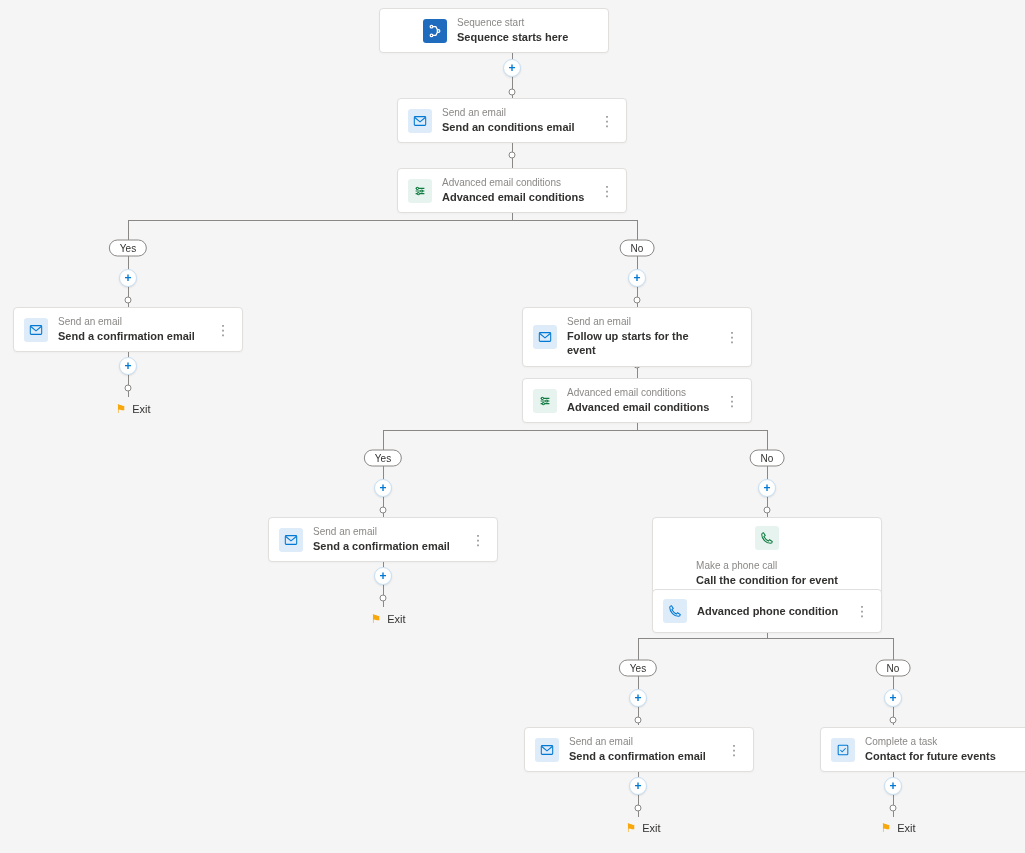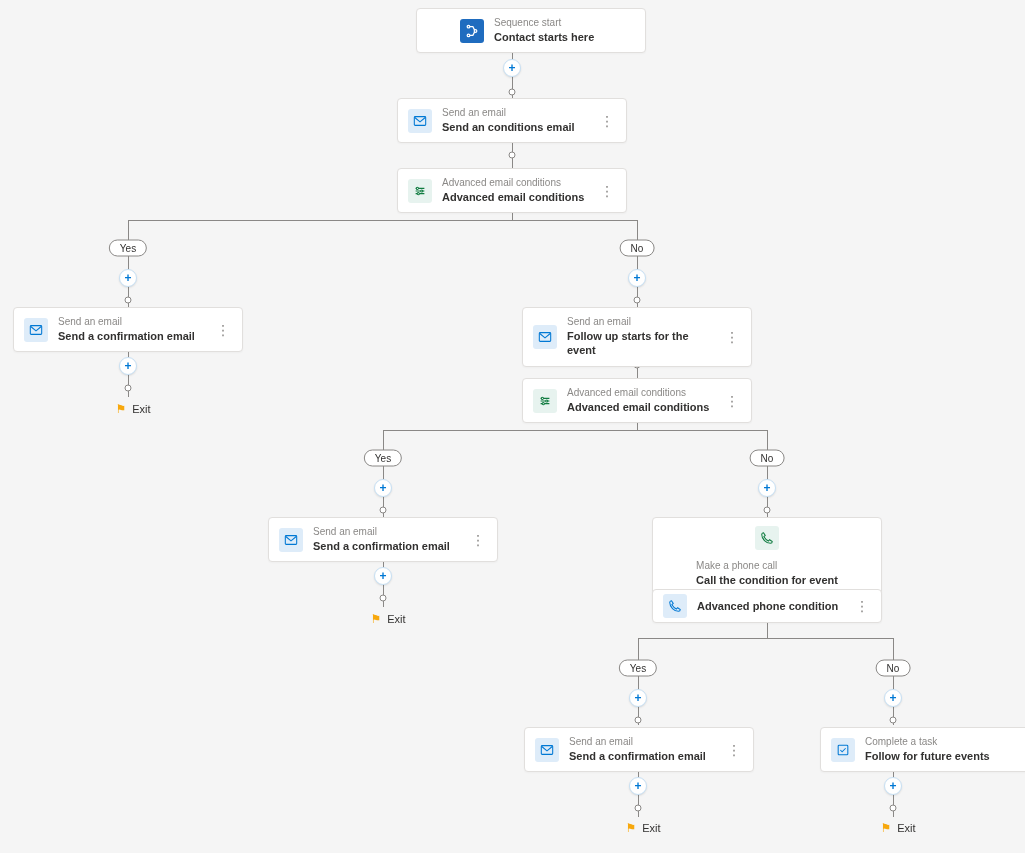--- a/index.html
+++ b/index.html
@@ -174,32 +174,32 @@
 
   <div class="pill" style="left:893px; top:668px;">No</div>
   <div class="plus" style="left:893px; top:698px;">+</div>
   <div class="dot" style="left:893px; top:720px;"></div>
 
   <div class="plus" style="left:638px; top:786px;">+</div>
   <div class="dot" style="left:638px; top:808px;"></div>
   <div class="plus" style="left:893px; top:786px;">+</div>
   <div class="dot" style="left:893px; top:808px;"></div>
 
-  <div class="node" style="left:416px; top:8px;padding-left:43px;">
+  <div class="node" style="left:379px; top:8px;padding-left:43px;">
     <span class="icon start">
       <svg viewBox="0 0 16 16" fill="none" stroke="#fff" stroke-width="1.4">
           <circle cx="4" cy="3" r="1.5"></circle>
           <circle cx="4" cy="13" r="1.5"></circle>
           <circle cx="12" cy="8" r="1.5"></circle>
           <path d="M5.5 3H9l2 4M5.5 13H9l2-4"></path>
         </svg>
     </span>
     <div class="labels">
       <div class="type">Sequence start</div>
-      <div class="title">Contact starts here</div>
+      <div class="title">Sequence starts here</div>
     </div>
   </div>
 
   <div class="node" style="left:397px; top:98px;">
     <span class="icon email">
       <svg viewBox="0 0 16 16" fill="none" stroke="#0078d4" stroke-width="1.2">
           <rect x="1.5" y="3" width="13" height="10" rx="1"></rect>
           <path d="M2 4l6 5 6-5"></path>
         </svg>
     </span>
@@ -290,21 +290,21 @@
           <path d="M4 2c-1 0-2 1-2 2 0 5 5 10 10 10 1 0 2-1 2-2l-3-2-1.5 1.5C7 10 6 9 4.5 6.5L6 5 4 2z"></path>
         </svg>
     </span>
     <div class="labels">
       <div class="type">Make a phone call</div>
       <div class="title">Call the condition for event</div>
     </div>
     <span class="menu">⋮</span>
   </div>
 
-  <div class="node" style="left:652px; top:589px; height:34px;">
+  <div class="node" style="left:652px; top:589px; height:44px;">
     <span class="icon phonecond">
       <svg viewBox="0 0 16 16" fill="none" stroke="#0078d4" stroke-width="1.2">
           <path d="M4 2c-1 0-2 1-2 2 0 5 5 10 10 10 1 0 2-1 2-2l-3-2-1.5 1.5C7 10 6 9 4.5 6.5L6 5 4 2z"></path>
         </svg>
     </span>
     <div class="labels">
       <div class="title">Advanced phone condition</div>
     </div>
     <span class="menu">⋮</span>
   </div>
@@ -325,21 +325,21 @@
 
   <div class="node" style="left:820px; top:727px;">
     <span class="icon task">
       <svg viewBox="0 0 16 16" fill="none" stroke="#0078d4" stroke-width="1.2">
           <rect x="2.5" y="2.5" width="11" height="11" rx="1"></rect>
           <path d="M5 8l2 2 4-4"></path>
         </svg>
     </span>
     <div class="labels">
       <div class="type">Complete a task</div>
-      <div class="title">Follow for future events</div>
+      <div class="title">Contact for future events</div>
     </div>
     <span class="menu">⋮</span>
   </div>
 
   <div class="exit" style="left:133px; top:402px;">
     <span class="flag">⚑</span>
     <span>Exit</span>
   </div>
   <div class="exit" style="left:388px; top:612px;">
     <span class="flag">⚑</span>

